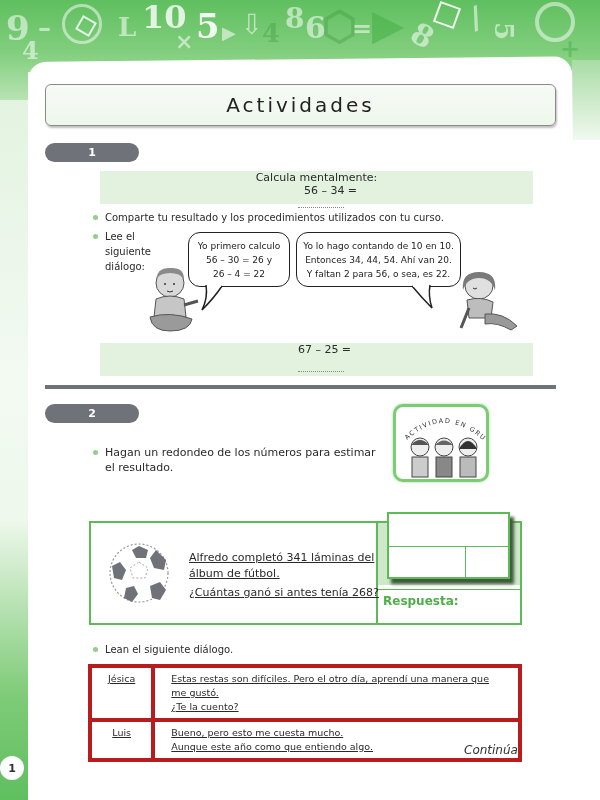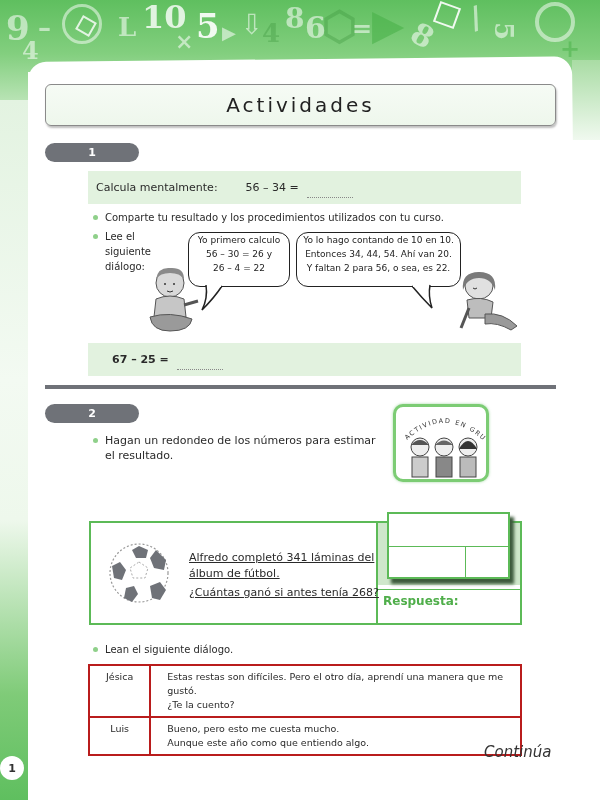--- a/index.html
+++ b/index.html
@@ -51,38 +51,38 @@
     font-size: 20px; letter-spacing: 3px; color: #222;
     font-family: "DejaVu Sans", sans-serif;
   }
   .pill {
     position: absolute; left: 45px; width: 94px; height: 19px;
     background: #6f7278; border-radius: 10px;
     color: #fff; font-size: 11px; font-weight: bold;
     display: flex; align-items: center; justify-content: center;
   }
   .green-bar {
-    position: absolute; left: 88px; width: 433px; height: 33px;
+    position: absolute; left: 100px; width: 433px; height: 33px;
     background: #e2f2df; display: flex; align-items: center;
-    font-size: 11px; color: #2a2a2a; padding-left: 8px;
+    font-size: 11px; color: #2a2a2a;  flex-direction: column;
   }
   .dots {
     display: inline-block; border-bottom: 1px dotted #888; width: 46px; height: 12px; margin-left: 8px; position: relative; top: 4px;
   }
   .bullet-line {
     position: absolute; font-size: 10px; color: #2a2a2a; line-height: 15px;
   }
   .bullet {
     position: absolute; left: -12px; top: 5px; width: 5px; height: 5px; border-radius: 50%;
     background: #8fd08a;
   }
   .bubble {
     position: absolute; background: #fff; border: 1.5px solid #222; border-radius: 12px;
     font-size: 9px; line-height: 14px; text-align: center; color: #222;
-    display: flex; flex-direction: column; justify-content: flex-start; align-items: center;
+    display: flex; flex-direction: column; justify-content: center; align-items: center;
   }
   .bubble-tail { position: absolute; }
   .kid {
     position: absolute;
   }
   .rule {
     position: absolute; left: 45px; top: 385px; width: 511px; height: 4px; background: #6f7278;
   }
   .section2-text {
     position: absolute; left: 88px; top: 432px; width: 290px; font-size: 11px; line-height: 15px; color: #2a2a2a;
@@ -116,25 +116,25 @@
   .respuesta {
     position: absolute; left: 383px; top: 594px; font-size: 12px; color: #4fae4a; font-weight: bold;
   }
   .problem-text {
     position: absolute; left: 189px; top: 550px; width: 190px; font-size: 11px; line-height: 16px; color: #2a2a2a; text-decoration: underline;
   }
   .dialog-table {
     position: absolute; left: 88px; top: 664px; width: 434px; border-collapse: collapse;
     border: 2px solid #5cba57; font-size: 9.5px; color: #2a2a2a;
   }
-  .dialog-table td { border: 2px solid #b91c1c; padding: 4px 16px; vertical-align: top; line-height: 14px; }
+  .dialog-table td { border: 4px solid #b91c1c; padding: 4px 16px; vertical-align: top; line-height: 14px; text-decoration: underline; }
   .dialog-table td.speaker { width: 43px; text-align: center; }
   .dialog-table tr { height: 37px; }
   .continua {
-    position: absolute; left: 484px; top: 743px; font-size: 15px; font-style: italic; color: #333;
+    position: absolute; left: 464px; top: 743px; font-size: 12px; font-style: italic; color: #333;
   }
   .page-num {
     position: absolute; left: 0px; top: 756px; width: 24px; height: 24px; border-radius: 50%;
     background: #fff; display: flex; align-items: center; justify-content: center;
     font-size: 11px; color: #333; font-weight: bold;
   }
 </style>
 </head>
 <body>
 
@@ -227,32 +227,32 @@
 <svg class="kid" style="left:455px;top:268px;" width="68" height="68" viewBox="0 0 68 68">
   <ellipse cx="24" cy="18" rx="14" ry="13" fill="#e0e0e0" stroke="#555" stroke-width="1"></ellipse>
   <path d="M8 22 Q6 4 24 4 Q42 4 40 22 Q36 10 24 10 Q12 10 8 22Z" fill="#7a7a7a"></path>
   <path d="M18 20 Q20 22 22 20" stroke="#333" fill="none"></path>
   <path d="M12 32 Q26 28 38 34 L36 50 L14 50Z" fill="#bdbdbd" stroke="#555" stroke-width="1"></path>
   <path d="M14 40 L6 60" stroke="#555" stroke-width="3"></path>
   <path d="M30 46 Q48 44 62 58 L56 62 Q42 54 30 56Z" fill="#9a9a9a" stroke="#555" stroke-width="1"></path>
 </svg>
 
 <div class="green-bar" style="top:343px;">
-  <span style="margin-left:16px;font-weight:bold;">67 – 25 =</span>
+  <span style="margin-left:16px;font-weight:normal;">67 – 25 =</span>
   <span class="dots"></span>
 </div>
 
 <div class="rule"></div>
 
 <div class="pill" style="top:404px;">
   <span>2</span>
 </div>
 
 <div class="section2-text">
-  <div style="position:relative;padding-left:17px;margin-top:1px;">
+  <div style="position:relative;padding-left:17px;margin-top:13px;">
     <span class="bullet" style="left:5px;"></span>
     <span>Hagan un redondeo de los números para estimar el resultado.</span>
   </div>
 </div>
 
 <div class="group-badge">
   <svg class="arc-label" viewBox="0 0 96 40">
     <defs>
         <path id="arc" d="M8 36 Q48 -4 90 36"></path>
       </defs>

